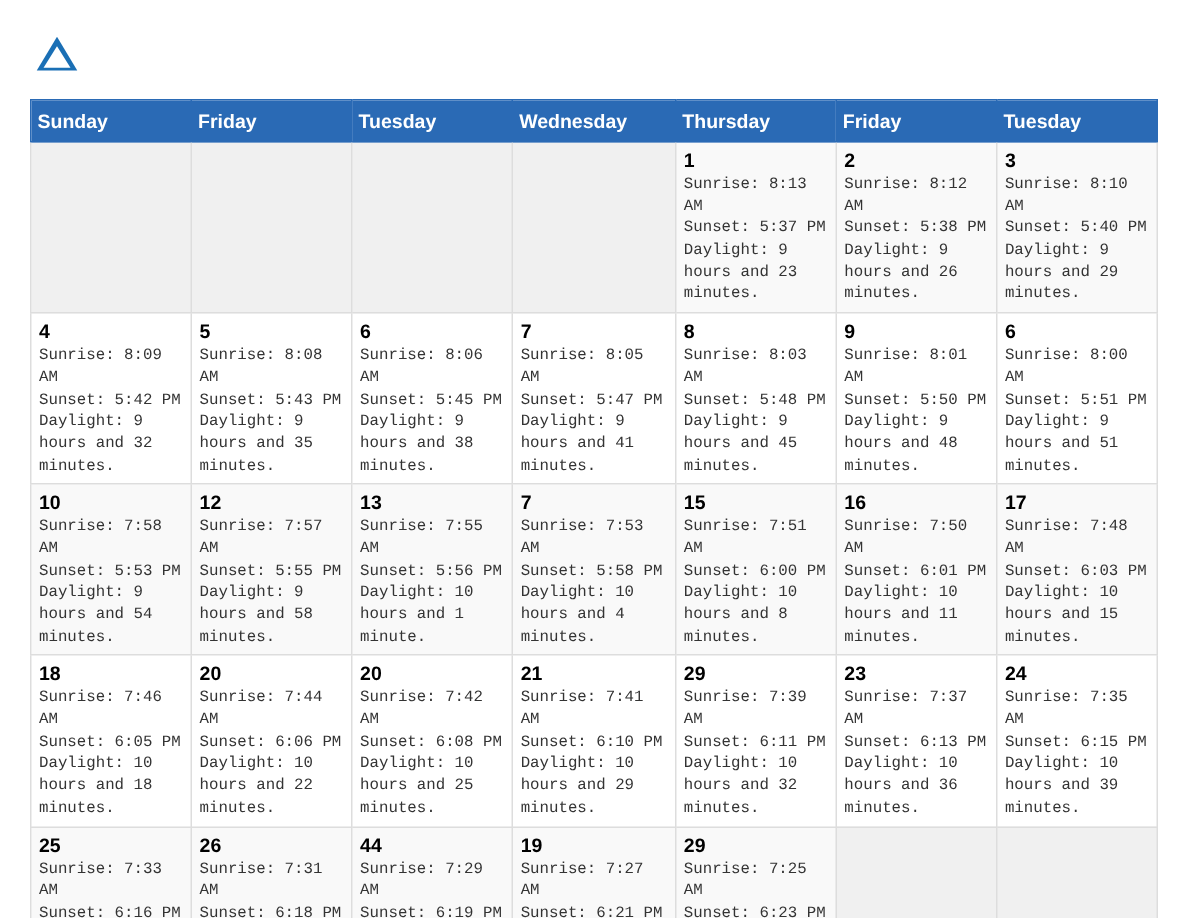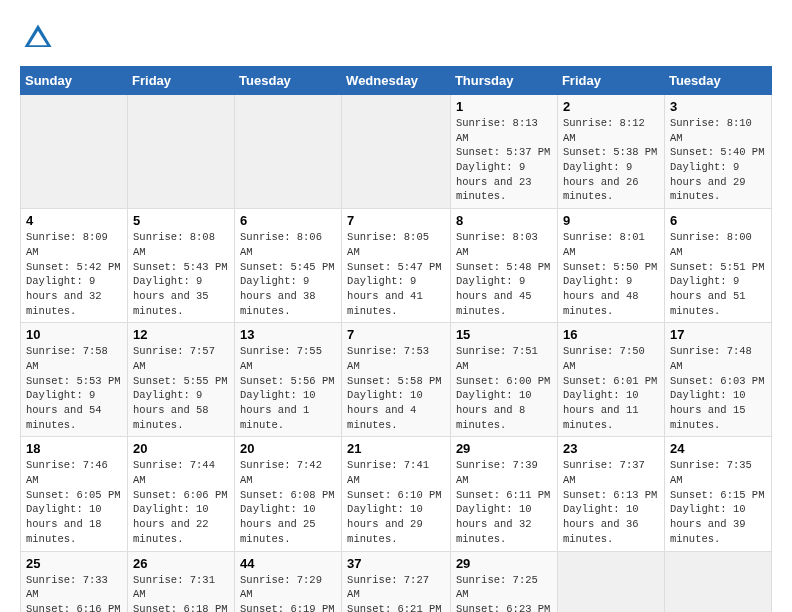--- a/index.html
+++ b/index.html
@@ -244,21 +244,21 @@
         </td>
         <td>
           <div class="day-num">26</div>
           <div class="day-info">Sunrise: 7:31 AM<br>Sunset: 6:18 PM<br>Daylight: 10 hours and 46 minutes.</div>
         </td>
         <td>
           <div class="day-num">44</div>
           <div class="day-info">Sunrise: 7:29 AM<br>Sunset: 6:19 PM<br>Daylight: 10 hours and 50 minutes.</div>
         </td>
         <td>
-          <div class="day-num">37</div>
+          <div class="day-num">19</div>
           <div class="day-info">Sunrise: 7:27 AM<br>Sunset: 6:21 PM<br>Daylight: 10 hours and 53 minutes.</div>
         </td>
         <td>
           <div class="day-num">29</div>
           <div class="day-info">Sunrise: 7:25 AM<br>Sunset: 6:23 PM<br>Daylight: 10 hours and 57 minutes.</div>
         </td>
         <td class="empty"></td>
         <td class="empty"></td>
       </tr>
     </tbody>

